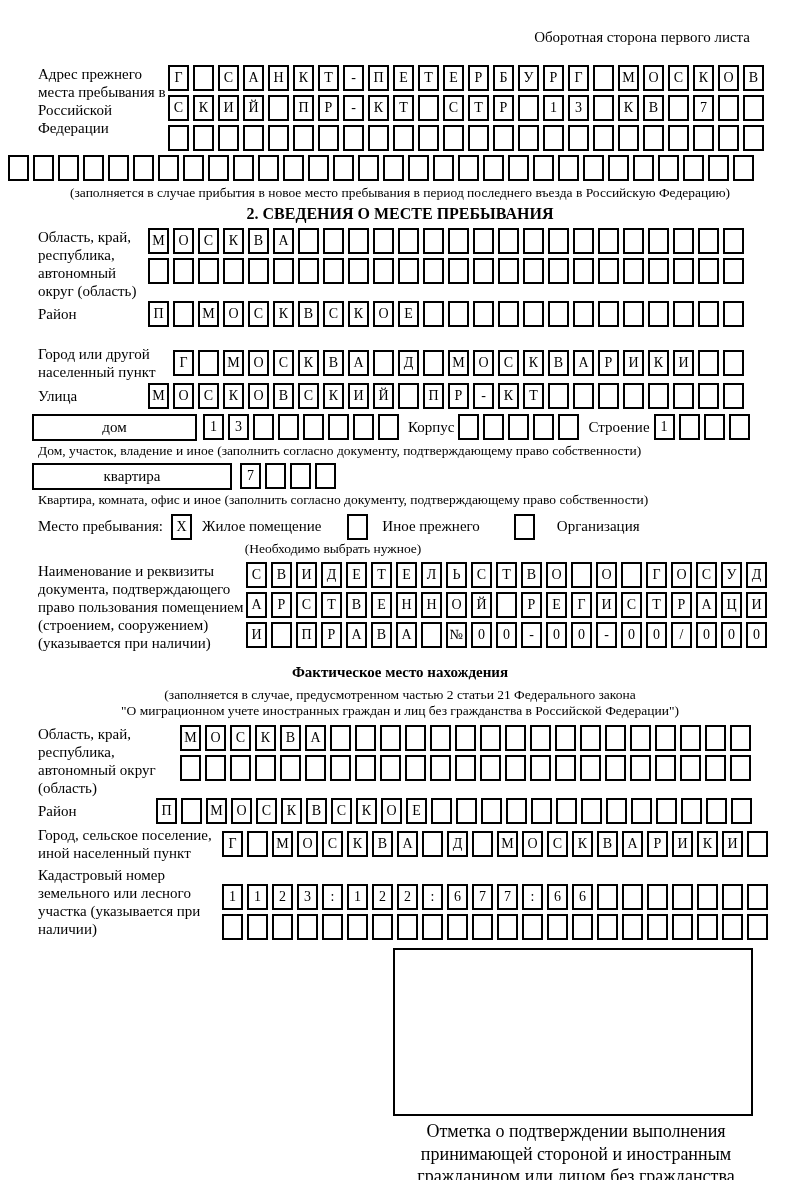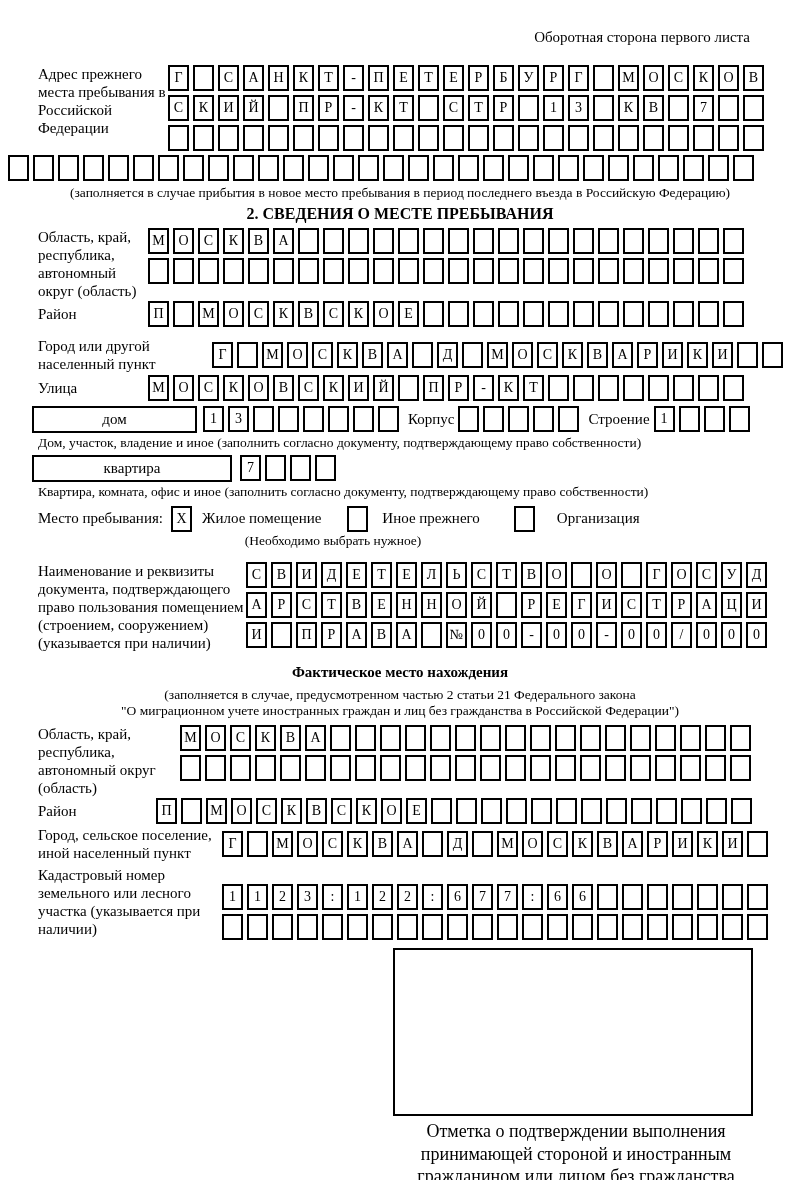--- a/index.html
+++ b/index.html
@@ -243,21 +243,21 @@
         <span class="cbox"></span>
         <span class="cbox"></span>
         <span class="cbox"></span>
         <span class="cbox"></span>
         <span class="cbox"></span>
         <span class="cbox"></span>
         <span class="cbox"></span>
       </div>
   </div>
 
-  <div class="frow vcenter" style="margin-top:10px;gap:39px;">
+  <div class="frow vcenter" style="margin-top:18px;">
     <div class="flabel" style="width:165px; padding-left:30px;">Город или другой населенный пункт</div>
     <div class="box-row">
         <span class="cbox">Г</span>
         <span class="cbox"></span>
         <span class="cbox">М</span>
         <span class="cbox">О</span>
         <span class="cbox">С</span>
         <span class="cbox">К</span>
         <span class="cbox">В</span>
         <span class="cbox">А</span>
@@ -354,21 +354,21 @@
     <div class="inline-label">Место пребывания:</div>
     <span class="cbox" style="margin-left:8px;">X</span>
     <span class="opt-label" style="margin-left:10px;">Жилое помещение</span>
     <span class="cbox" style="margin-left:26px;"></span>
     <span class="opt-label" style="margin-left:14px;">Иное прежнего</span>
     <span class="cbox" style="margin-left:34px;"></span>
     <span class="opt-label" style="margin-left:22px;">Организация</span>
   </div>
   <div class="caption" style="margin-top:1px; margin-left:150px; width:350px; text-align:center;">(Необходимо выбрать нужное)</div>
 
-  <div class="frow" style="margin-top:12px;">
+  <div class="frow" style="margin-top:4px;">
     <div class="flabel" style="width:238px; padding-left:30px;">Наименование и реквизиты документа, подтверждающего право пользования помещением (строением, сооружением) (указывается при наличии)</div>
     <div class="rows">
       <div class="box-row">
           <span class="cbox">С</span>
           <span class="cbox">В</span>
           <span class="cbox">И</span>
           <span class="cbox">Д</span>
           <span class="cbox">Е</span>
           <span class="cbox">Т</span>
           <span class="cbox">Е</span>

